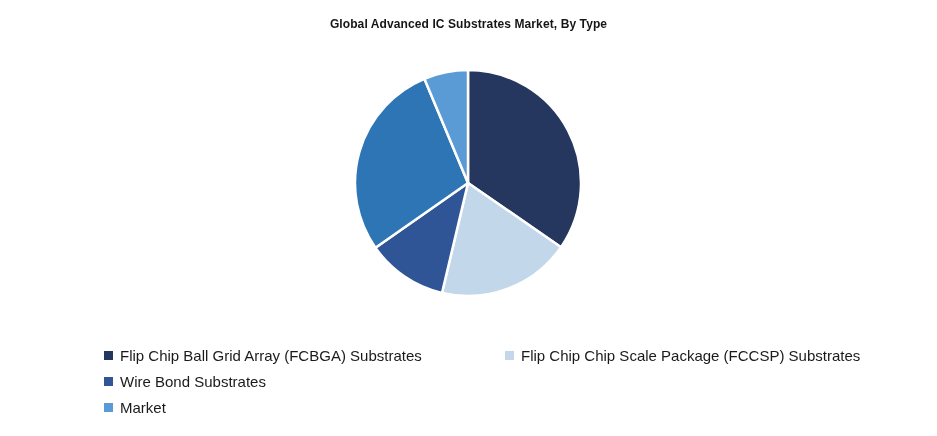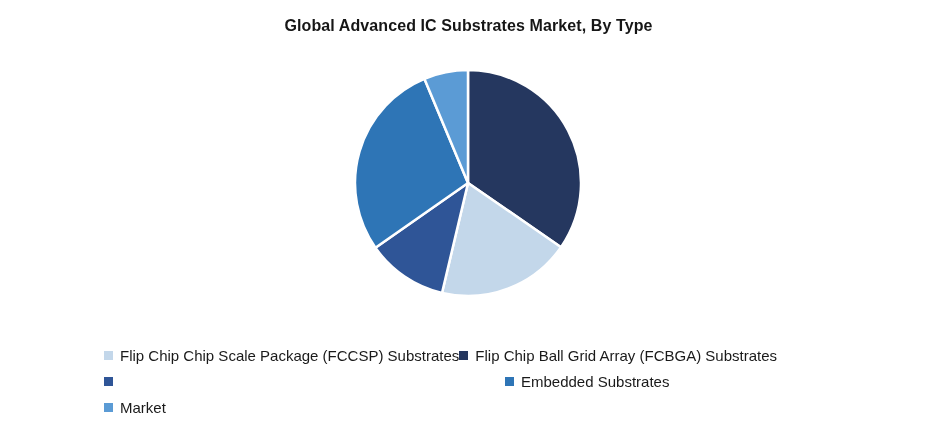--- a/index.html
+++ b/index.html
@@ -19,21 +19,21 @@
     background: #ffffff;
     overflow: hidden;
     box-sizing: border-box;
   }
   #chart-title {
     position: absolute;
     top: 17px;
     left: 0;
     width: 937px;
     text-align: center;
-    font-size: 16px;
+    font-size: 12px;
     font-weight: bold;
     letter-spacing: 0.1px;
     color: #161616;
     white-space: nowrap;
   }
   #pie-wrap {
     position: absolute;
     left: 355px;
     top: 70px;
     width: 226px;
@@ -98,37 +98,34 @@
           <path d="M 113 113 L 87.00 222.97 A 113 113 0 0 1 20.44 177.81 Z" fill="#2f5597" stroke="#ffffff" stroke-width="2.5" stroke-linejoin="round"></path>
           <path d="M 113 113 L 20.44 177.81 A 113 113 0 0 1 69.39 8.75 Z" fill="#2e75b6" stroke="#ffffff" stroke-width="2.5" stroke-linejoin="round"></path>
           <path d="M 113 113 L 69.39 8.75 A 113 113 0 0 1 113.00 0.00 Z" fill="#5b9bd5" stroke="#ffffff" stroke-width="2.5" stroke-linejoin="round"></path>
         </g>
     </svg>
   </div>
 
   <div id="legend">
 
     <div class="legend-row">
+      <div class="legend-item legend-col-a">
+        <span class="legend-swatch" style="background: rgb(37, 55, 95);"></span>
+        <span class="legend-label">Flip Chip Ball Grid Array (FCBGA) Substrates</span>
+      </div>
       <div class="legend-item legend-col-b">
         <span class="legend-swatch" style="background: rgb(195, 215, 234);"></span>
         <span class="legend-label">Flip Chip Chip Scale Package (FCCSP) Substrates</span>
-      </div>
-      <div class="legend-item legend-col-a">
-        <span class="legend-swatch" style="background: rgb(37, 55, 95);"></span>
-        <span class="legend-label">Flip Chip Ball Grid Array (FCBGA) Substrates</span>
       </div>
     </div>
 
     <div class="legend-row">
       <div class="legend-item legend-col-a">
         <span class="legend-swatch" style="background: rgb(47, 85, 151);"></span>
-      </div>
-      <div class="legend-item legend-col-b">
-        <span class="legend-swatch" style="background: rgb(46, 117, 182);"></span>
-        <span class="legend-label">Embedded Substrates</span>
+        <span class="legend-label">Wire Bond Substrates</span>
       </div>
     </div>
 
     <div class="legend-row">
       <div class="legend-item legend-col-a">
         <span class="legend-swatch" style="background: rgb(91, 155, 213);"></span>
         <span class="legend-label">Market</span>
       </div>
     </div>
 

